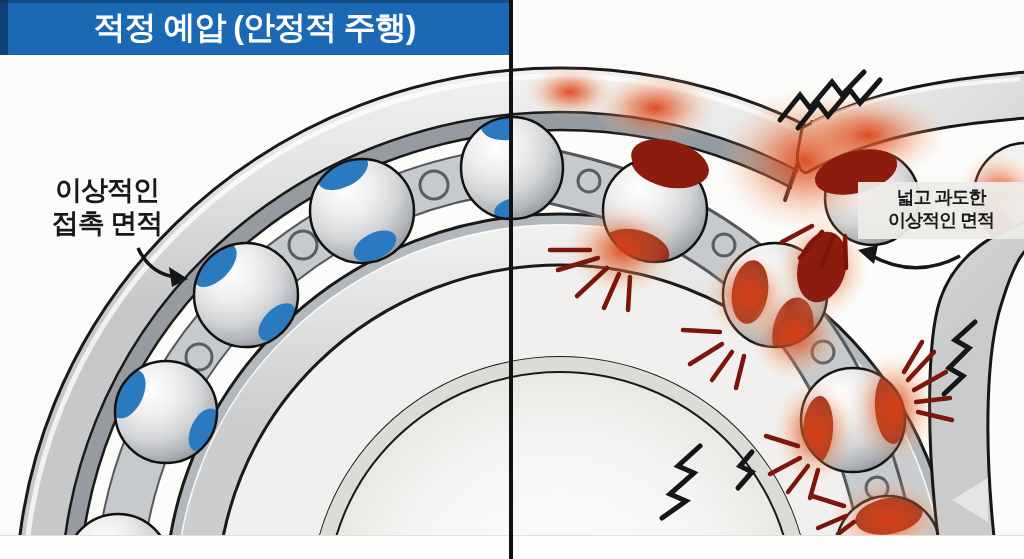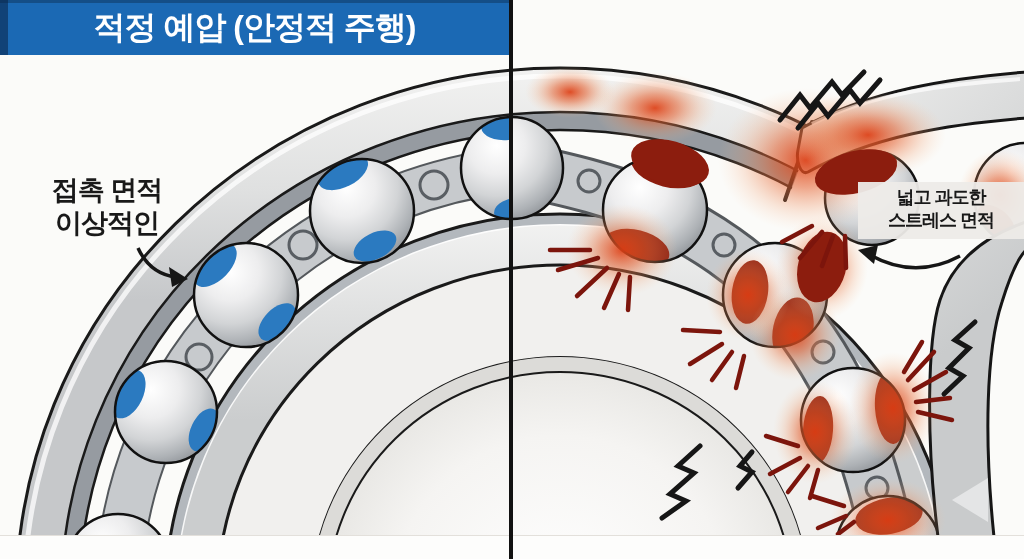--- a/index.html
+++ b/index.html
@@ -297,23 +297,23 @@
       <path d="M960,256 Q915,280 870,255" fill="none" stroke="#161616" stroke-width="3.5"></path>
       <polygon points="858,250 878,245 874,264" fill="#161616"></polygon>
     </g>
   </svg>
 
   <div class="hdr hdr-left">
     <span>적정 예압 (안정적 주행)</span>
   </div>
 
   <div class="callout callout-left">
+    <div>이상적인</div>
     <div>접촉 면적</div>
-    <div>이상적인</div>
   </div>
   <div class="callout callout-right">
     <div>넓고 과도한</div>
-    <div>스트레스 면적</div>
+    <div>이상적인 면적</div>
   </div>
 
   <div class="bottom-strip"></div>
   <div class="divider"></div>
 </div>
 
 </body></html>

